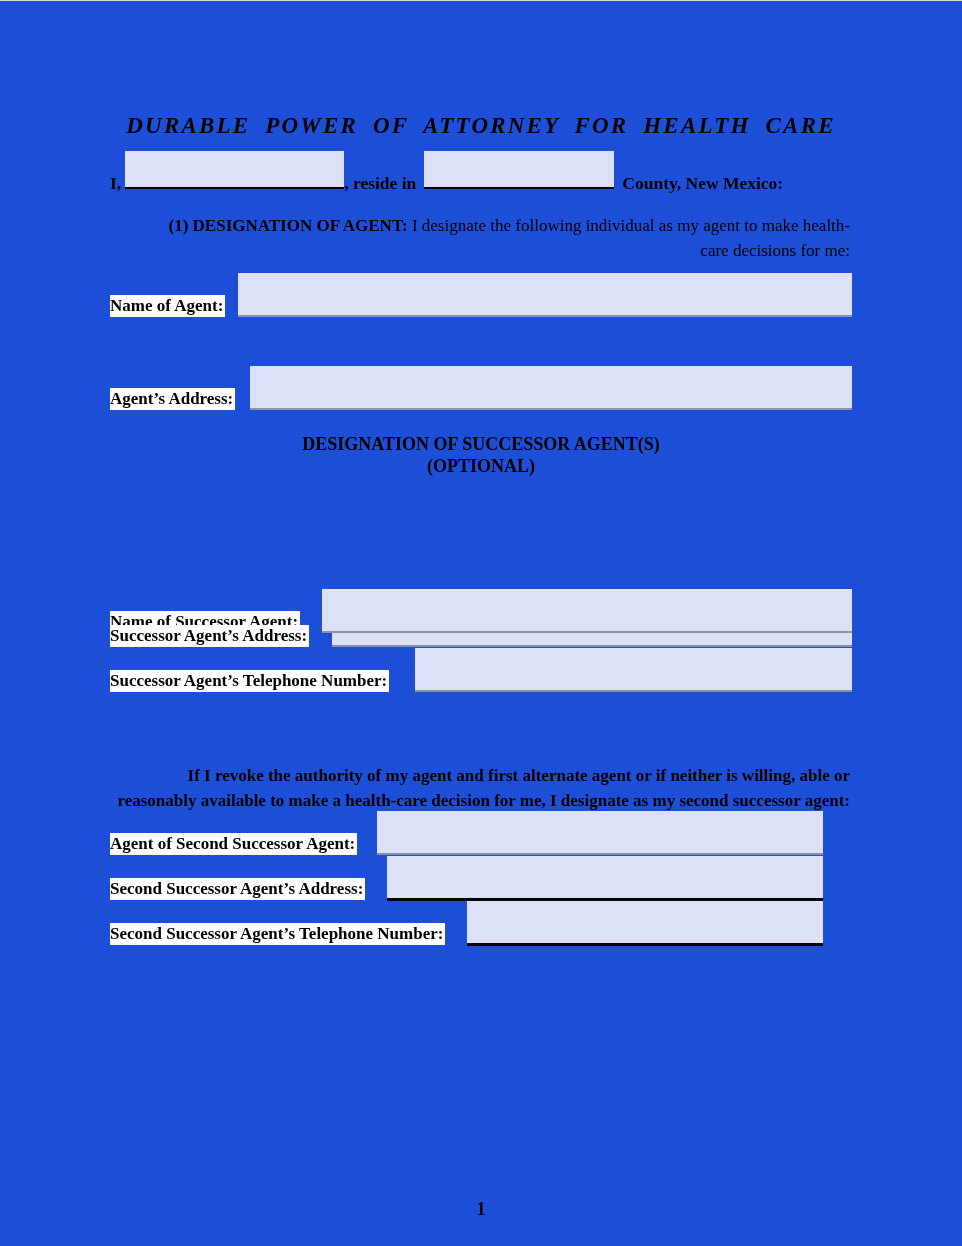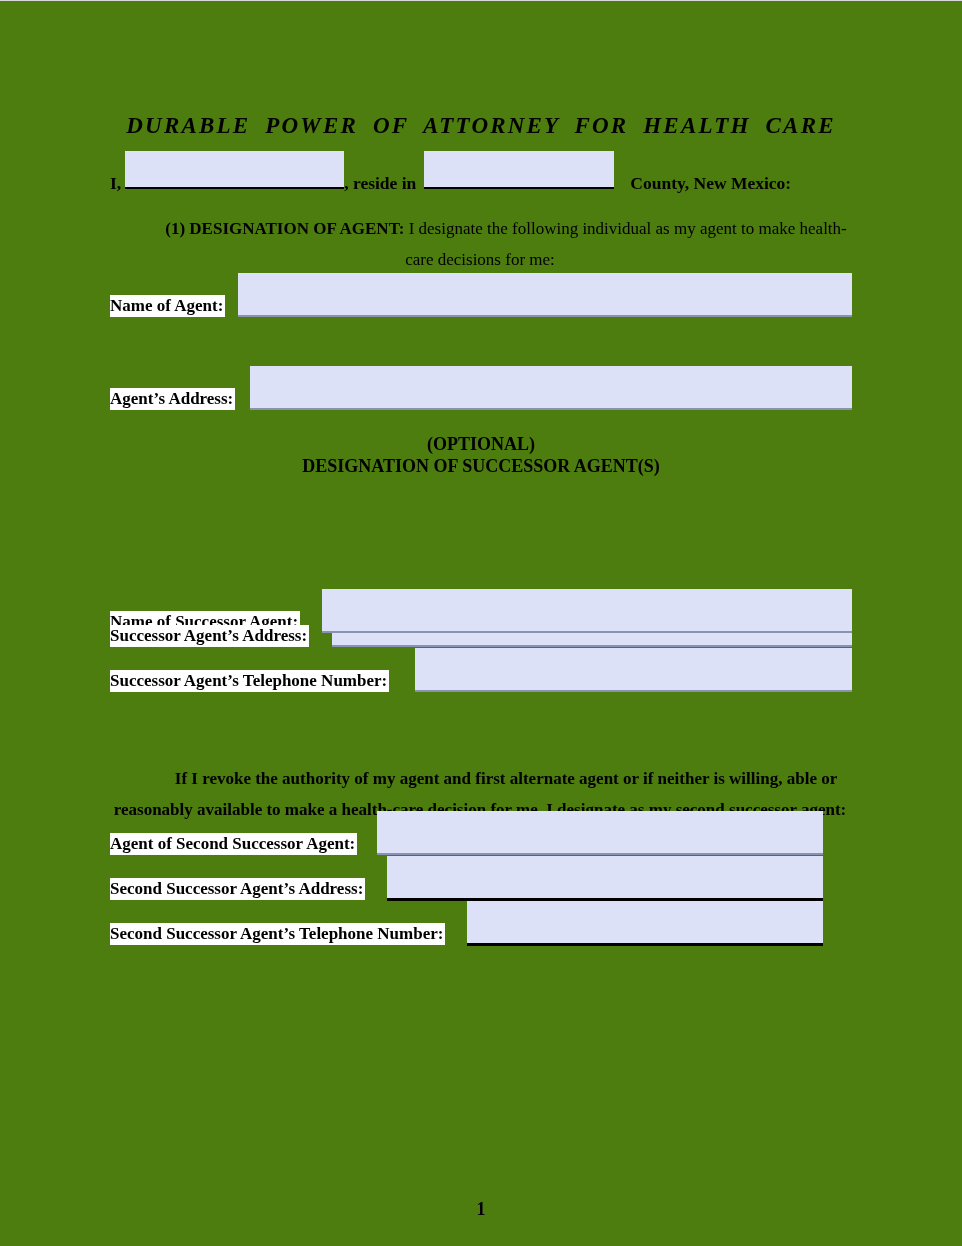--- a/index.html
+++ b/index.html
@@ -9,21 +9,21 @@
   }
   body {
     font-family: "Liberation Serif", "DejaVu Serif", serif;
     color: #000000;
   }
 
   .page {
     position: relative;
     width: 962px;
     height: 1246px;
-    background: #4d7c0f;
+    background: #1d4ed8;
     border-top: 1px solid #d8d8d8;
     box-sizing: border-box;
     overflow: hidden;
   }
 
   
   .doc-title {
     position: absolute;
     left: 0;
     top: 112px;
@@ -60,22 +60,22 @@
     vertical-align: baseline;
     position: relative;
     border-bottom: 2.5px solid #000000;
     height: 18px;
   }
 
   
   .para {
     position: absolute;
     font-size: 17px;
-    line-height: 31px;
-    text-align: center;
+    line-height: 25px;
+    text-align: right;
   }
   .para.bold { font-weight: bold; }
   .para .indent { display: inline-block; width: 52px; }
   .lead-bold { font-weight: bold; }
 
   
   .section-heading {
     position: absolute;
     left: 0;
     width: 962px;
@@ -132,21 +132,21 @@
 
 <div class="page">
 
   <div class="doc-title">DURABLE  POWER  OF  ATTORNEY  FOR  HEALTH  CARE</div>
 
   <div class="residency-line">
     <span class="seg">I,</span><span class="rule-inline" style="width:219px; margin-left:4px;">
       <span class="field-input" style="left:0; bottom:0; width:219px; height:36px;"></span>
     </span><span class="seg">, reside in</span><span class="rule-inline" style="width:190px; margin-left:8px;">
       <span class="field-input" style="left:0; bottom:0; width:190px; height:36px;"></span>
-    </span><span class="seg" style="margin-left:16px;">County, New Mexico:</span>
+    </span><span class="seg" style="margin-left:8px;">County, New Mexico:</span>
   </div>
 
   <div class="para" style="left:110px; top:212px; width:740px;">
     <span class="indent"></span><span class="lead-bold">(1)</span>
     <span class="lead-bold">DESIGNATION OF AGENT:</span>
     <span>I designate the following individual as my agent to make health-care decisions for me:</span>
   </div>
 
   <div class="field-row" style="left:110px; top:290px; width:745px;">
     <span class="field-input" style="left:128px; top:-18px; width:614px; height:44px;"></span>
@@ -155,22 +155,22 @@
   </div>
 
   <div class="field-row" style="left:110px; top:335px; width:745px;margin-top:48px;">
     <span class="field-input" style="left:140px; top:-18px; width:602px; height:44px;"></span>
     <span class="field-rule rule-gray" style="left:140px; top:24px; width:602px;"></span>
     <span class="field-label">Agent’s Address:</span>
   </div>
 
 
   <div class="section-heading" style="top:432px;">
+    <div>DESIGNATION OF SUCCESSOR AGENT(S)</div>
     <div>(OPTIONAL)</div>
-    <div>DESIGNATION OF SUCCESSOR AGENT(S)</div>
   </div>
 
 
   <div class="field-row" style="left:110px; top:578px; width:745px;margin-top:28px;">
     <span class="field-input" style="left:212px; top:-18px; width:530px; height:44px;"></span>
     <span class="field-rule rule-gray" style="left:212px; top:24px; width:530px;"></span>
     <span class="field-label">Name of Successor Agent:</span>
   </div>
 
   <div class="field-row" style="left:110px; top:665px; width:745px;">

